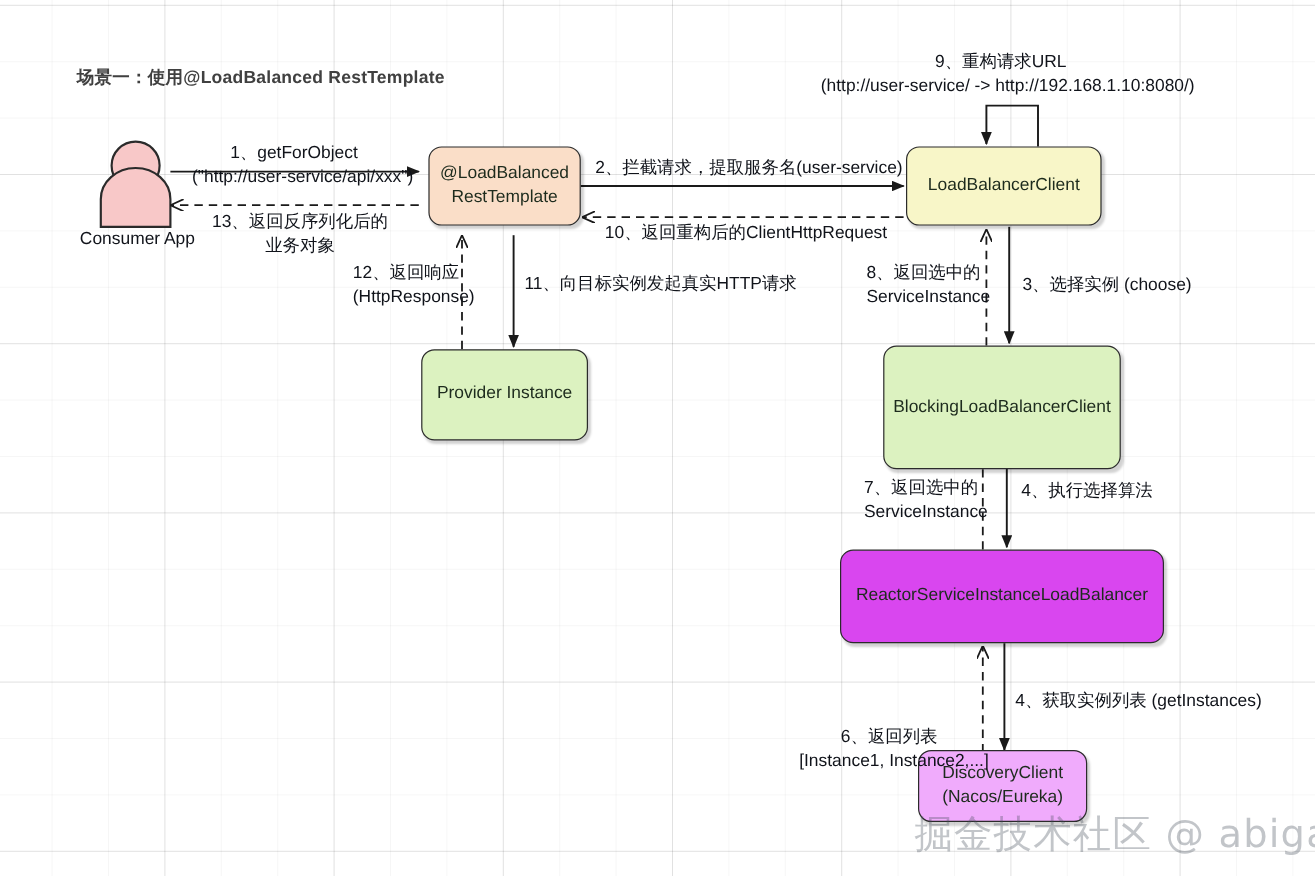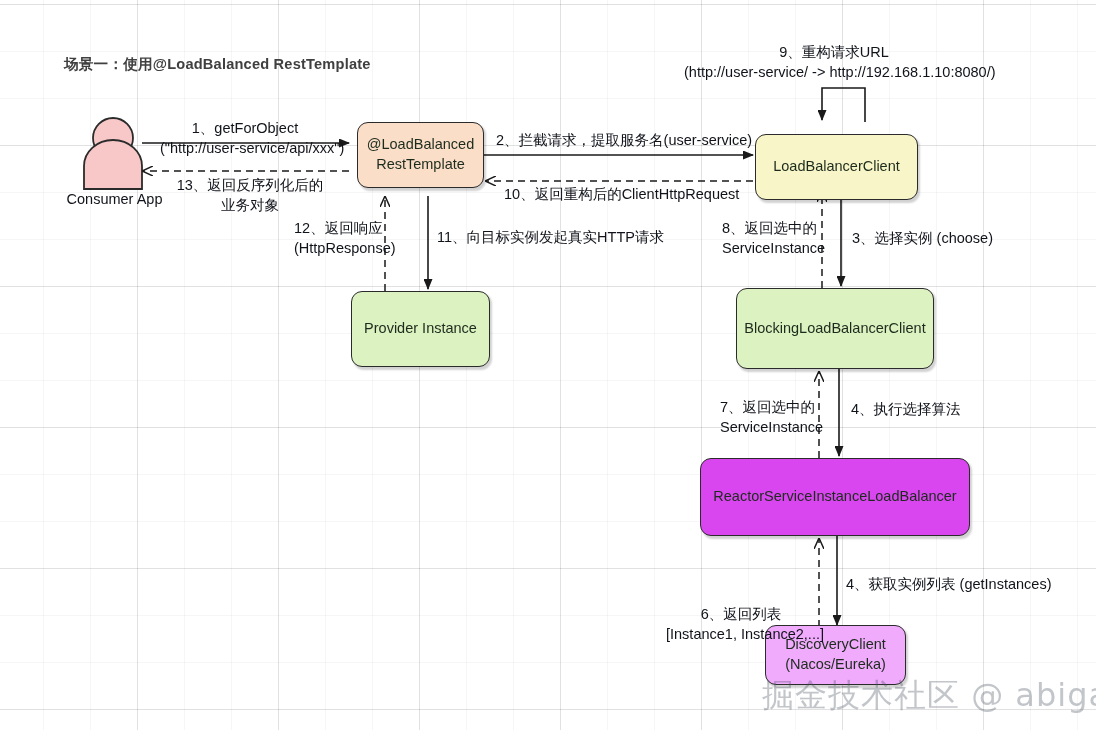--- a/index.html
+++ b/index.html
@@ -82,29 +82,29 @@
   <line x1="819" y1="627" x2="819" y2="539" stroke="#1a1a1a" stroke-width="1.5" stroke-dasharray="7,5" marker-end="url(#ah-open)"></line>
 </svg>
 
 <div class="node" style="left:357px;top:122px;width:127px;height:66px;background:#fadec8;">
   <div>
     <div>@LoadBalanced</div>
     <div>RestTemplate</div>
   </div>
 </div>
 
-<div class="node" style="left:755px;top:122px;width:163px;height:66px;background:#f8f6c8;margin-top:12px;">
+<div class="node" style="left:755px;top:122px;width:163px;height:66px;background:#f8f6c8;">
   <div>LoadBalancerClient</div>
 </div>
 
 <div class="node" style="left:351px;top:291px;width:139px;height:76px;background:#dcf2c0;">
   <div>Provider Instance</div>
 </div>
 
-<div class="node" style="left:736px;top:288px;width:198px;height:81px;background:#dcf2c0;align-items:center;">
+<div class="node" style="left:736px;top:288px;width:198px;height:103px;background:#dcf2c0;align-items:center;">
   <div>BlockingLoadBalancerClient</div>
 </div>
 
 <div class="node" style="left:700px;top:458px;width:270px;height:78px;background:#d946ef;">
   <div>ReactorServiceInstanceLoadBalancer</div>
 </div>
 
 <div class="node" style="left:765px;top:625px;width:141px;height:60px;background:#f0abfc;">
   <div>
     <div>DiscoveryClient</div>

